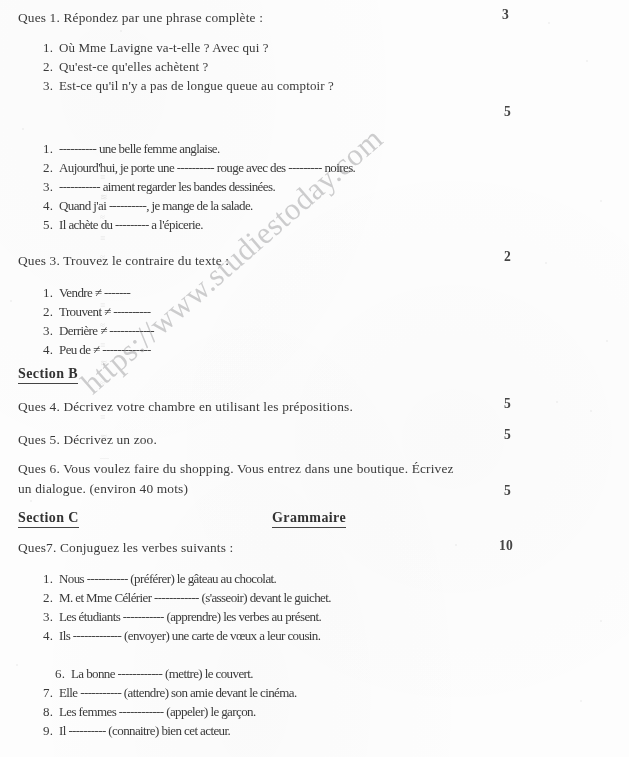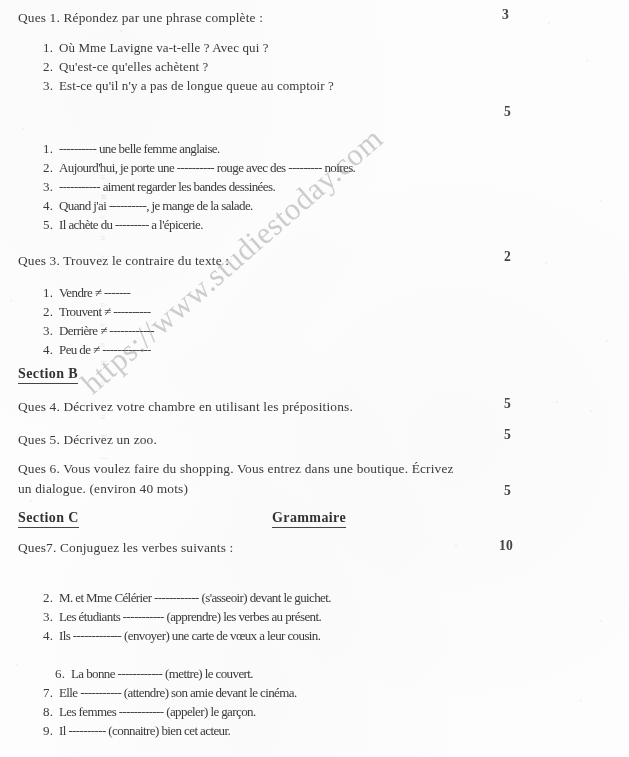--- a/index.html
+++ b/index.html
@@ -178,20 +178,23 @@
   <div class="qline qhead" style="left:18px; top:461px;">Ques 6. Vous voulez faire du shopping. Vous entrez dans une boutique. Écrivez</div>
   <div class="qline qhead" style="left:18px; top:481px;">un dialogue. (environ 40 mots)</div>
   <div class="mark" style="left:504px; top:483px;">5</div>
 
   <div class="sec-head" style="left:18px; top:510px;">Section C</div>
   <div class="sec-head" style="left:272px; top:510px;">Grammaire</div>
 
   <div class="qline qhead" style="left:18px; top:540px;">Ques7. Conjuguez les verbes suivants :</div>
   <div class="mark" style="left:499px; top:538px;">10</div>
 
+  <div class="item" style="left:36px; top:571px;">
+    <span class="num">1.</span><span class="blank">Nous ----------- (préférer) le gâteau au chocolat.</span>
+  </div>
   <div class="item" style="left:36px; top:590px;">
     <span class="num">2.</span><span class="blank">M. et Mme Célérier ------------ (s'asseoir) devant le guichet.</span>
   </div>
   <div class="item" style="left:36px; top:609px;">
     <span class="num">3.</span><span class="blank">Les étudiants ----------- (apprendre) les verbes au présent.</span>
   </div>
   <div class="item" style="left:36px; top:628px;">
     <span class="num">4.</span><span class="blank">Ils ------------- (envoyer) une carte de vœux a leur cousin.</span>
   </div>
   <div class="item" style="left:36px; top:666px;margin-left:12px;">

